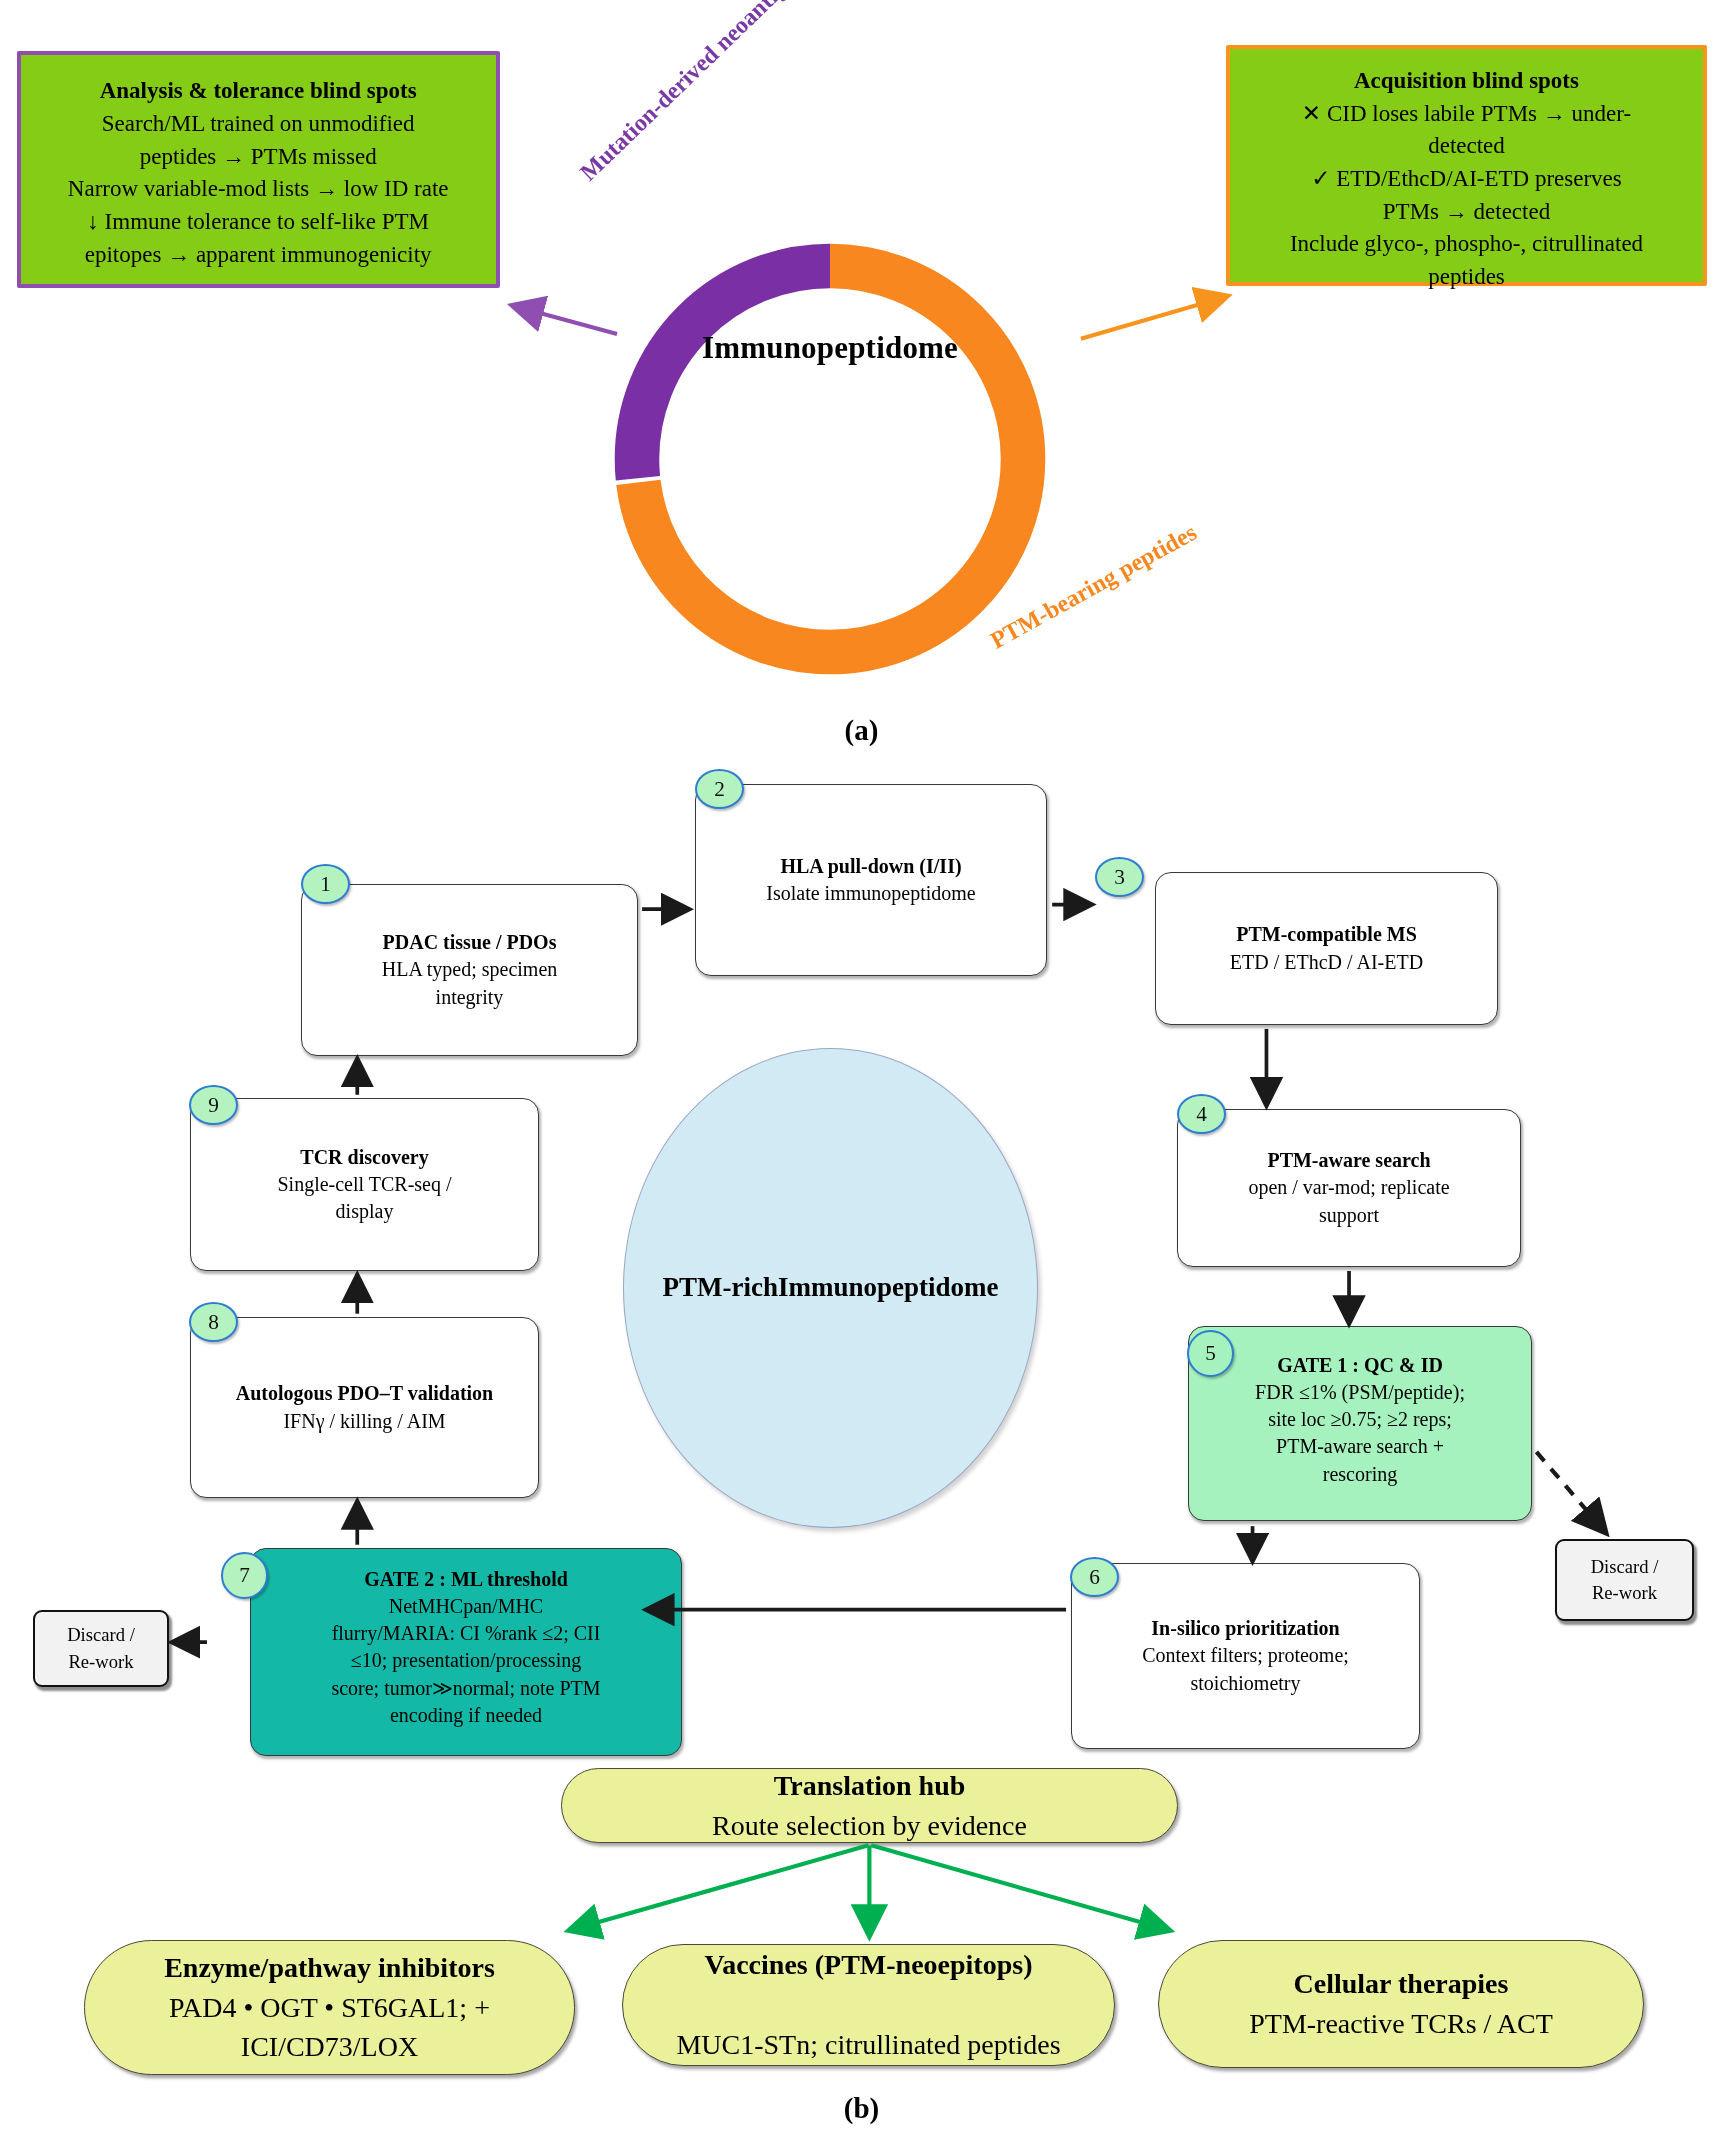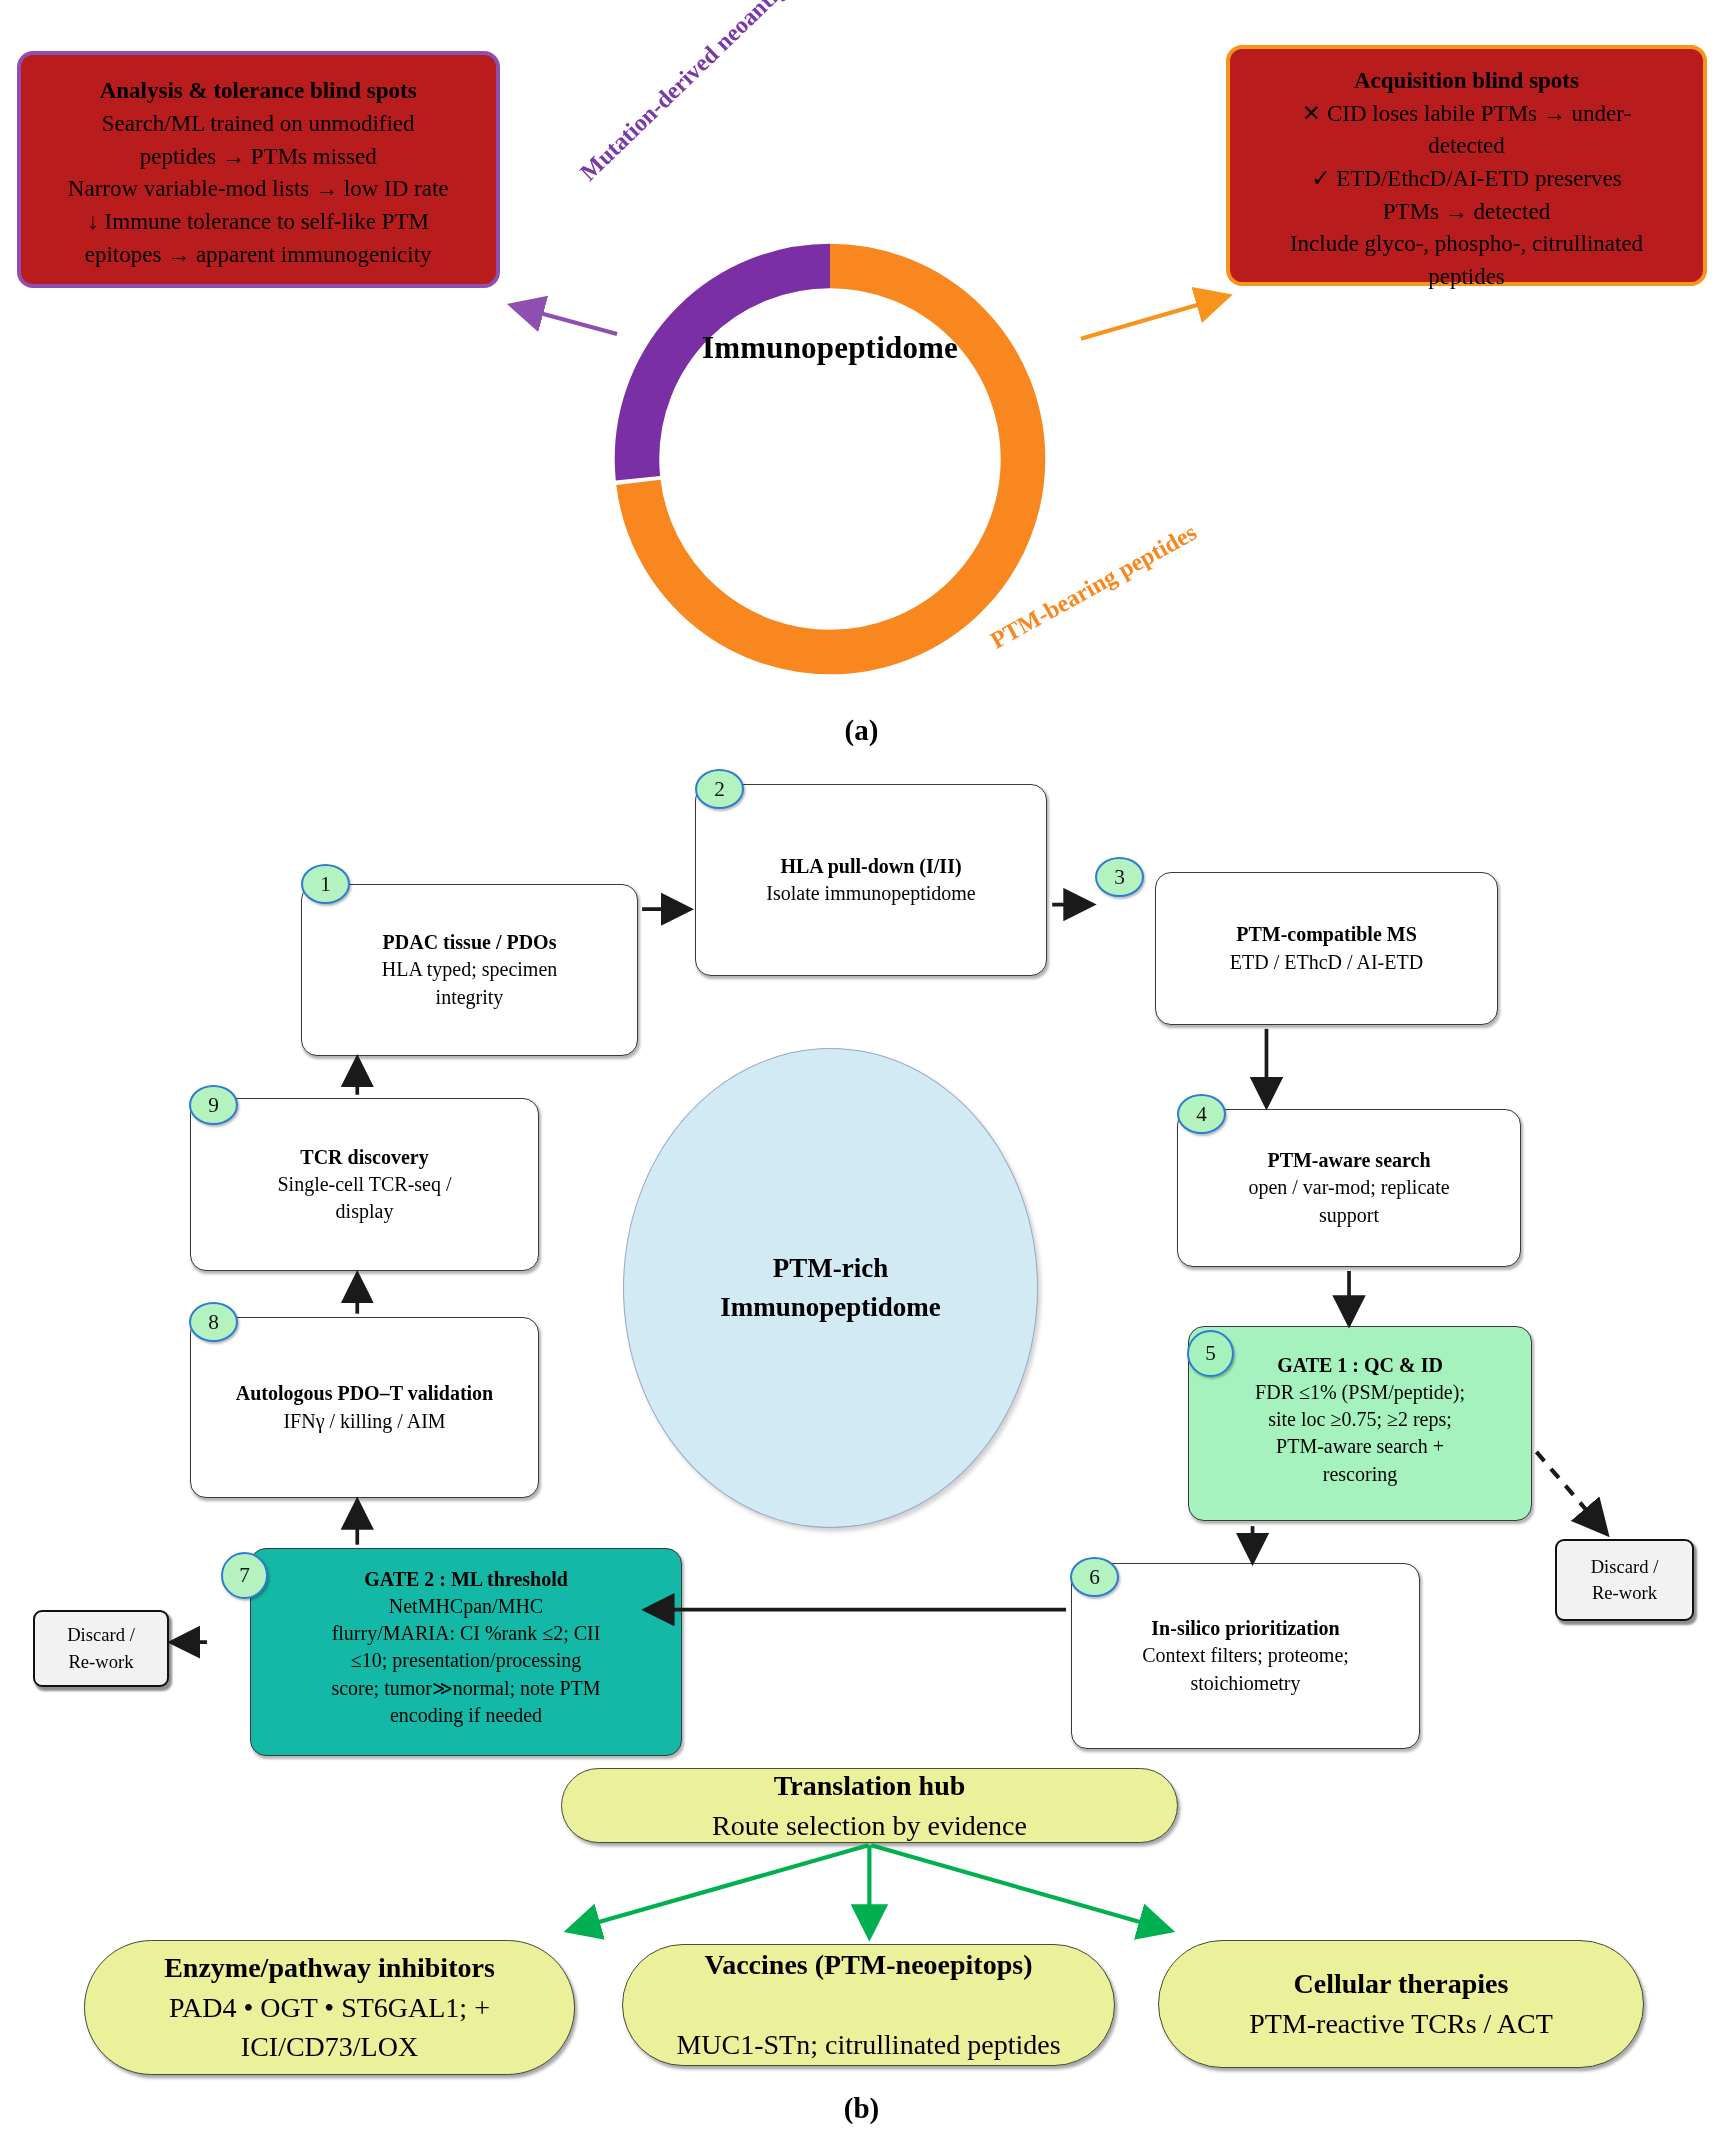--- a/index.html
+++ b/index.html
@@ -1,21 +1,21 @@
 <!DOCTYPE html>
 <html style="font-size:7.4px"><head>
 <meta charset="utf-8">
 <style>
   html,body{margin:0;padding:0;background:#ffffff;}
   body{width:1723px;height:2151px;position:relative;overflow:hidden;
        font-family:"Liberation Serif", serif; color:#000;}
   .fig{position:absolute;left:0;top:0;width:1723px;height:2151px;}
 
   
-  .callout{position:absolute;box-sizing:border-box;border-radius:16px;background:#b91c1c;
+  .callout{position:absolute;box-sizing:border-box;border-radius:2px;background:#84cc16;
            text-align:center;line-height:1.42;}
   .callout .hd{font-weight:bold;display:block;}
   #callout-left{left:16.7px;top:51px;width:483px;height:237px;border:4.2px solid #8E4FB0;
                 padding:20.4px 16px 0 16px;font-size:23px;}
   #callout-right{left:1226px;top:45px;width:481px;height:241px;border:4.2px solid #F7941E;
                 padding:16px 14px 0 14px;font-size:23px;}
   .callout .ln{display:block;}
 
   
   #donut-wrap{position:absolute;left:598px;top:227px;width:464px;height:464px;}
@@ -52,21 +52,21 @@
 
   .hubnode{position:absolute;box-sizing:border-box;background:#EBF09B;
            border:1.9px solid #4a4a3a;border-radius:93px;text-align:center;
            font-size:28px;line-height:1.42;
            display:flex;flex-direction:column;justify-content:center;
            box-shadow:2.3px 3.2px 3.2px rgba(0,0,0,.35);}
   .hubnode .t{font-weight:bold;display:block;}
 
   #center-circle{position:absolute;left:623px;top:1048px;width:413px;height:478px;
         border-radius:50%;background:#D2EAF3;border:1.4px solid #9AA7C7;
-        display:flex;flex-direction:column;align-items:center;justify-content:center;
+        display:flex;align-items:center;justify-content:center;
         font-size:27px;font-weight:bold;line-height:1.45;text-align:center;
         box-shadow:2.8px 3.7px 4.6px rgba(0,0,0,.18);}
 
   svg.edges{position:absolute;left:0;top:0;width:1723px;height:2151px;pointer-events:none;}
 </style>
 </head>
 <body>
 
 <div class="fig">
 

